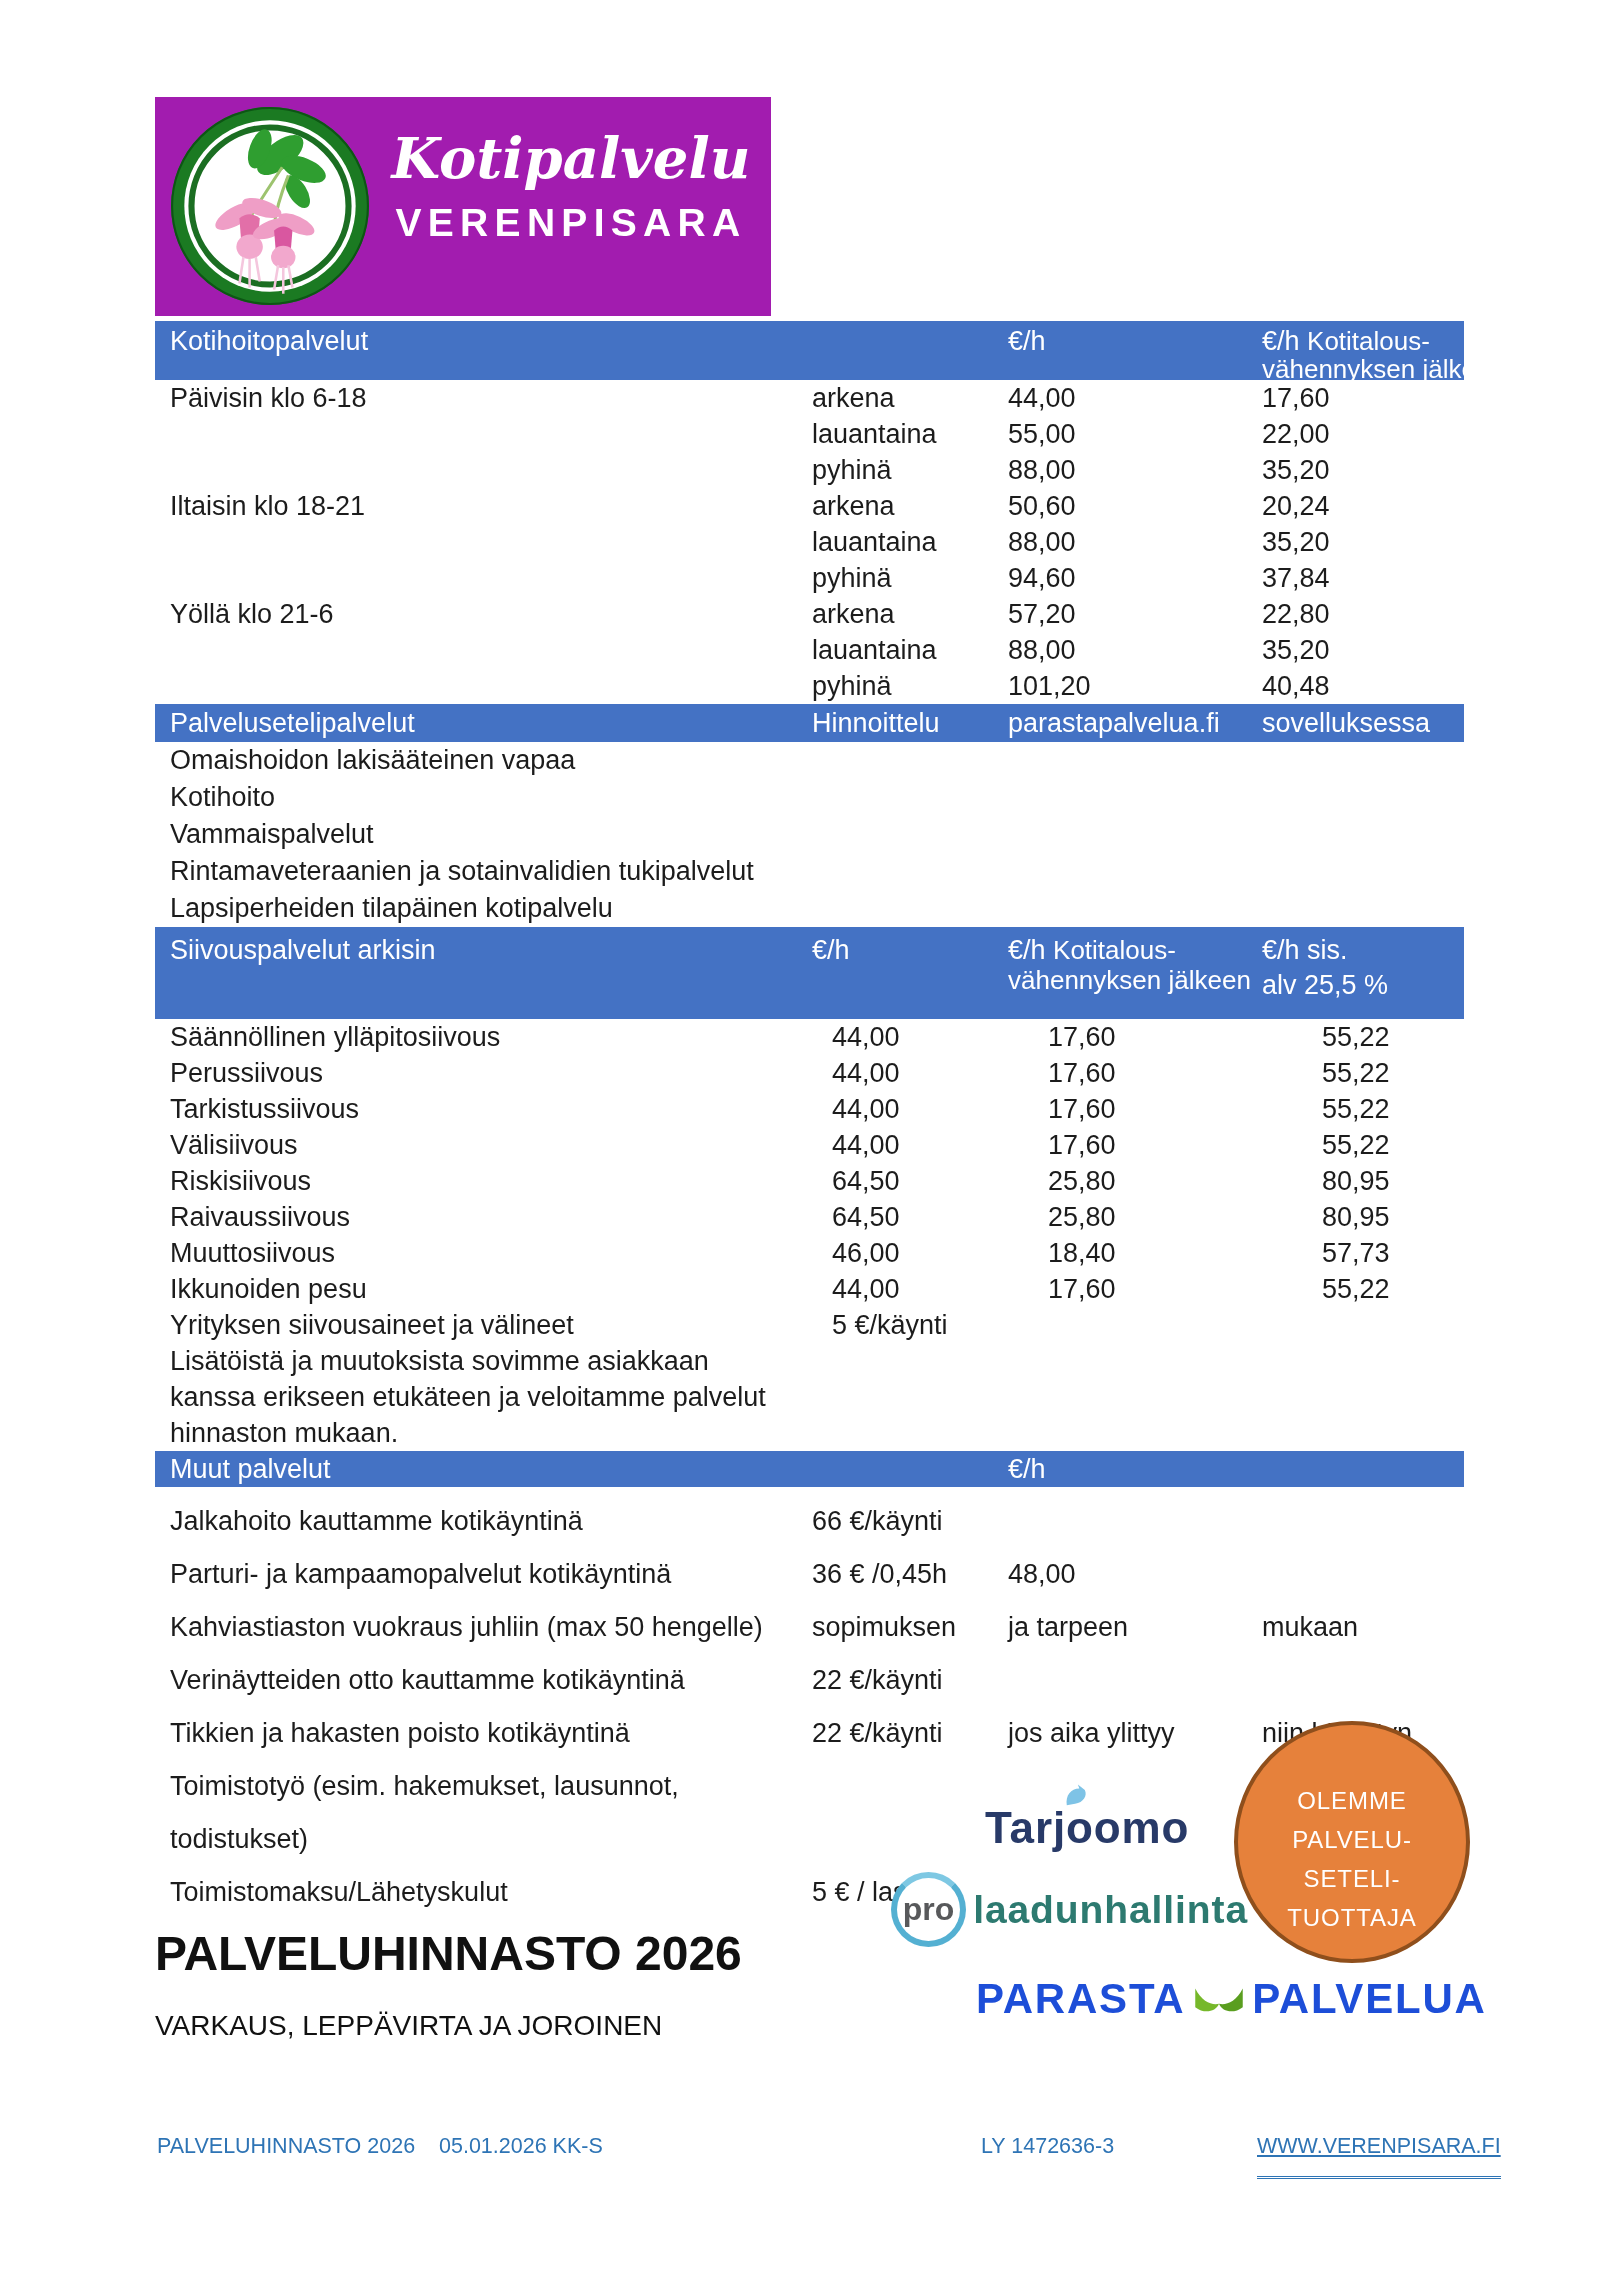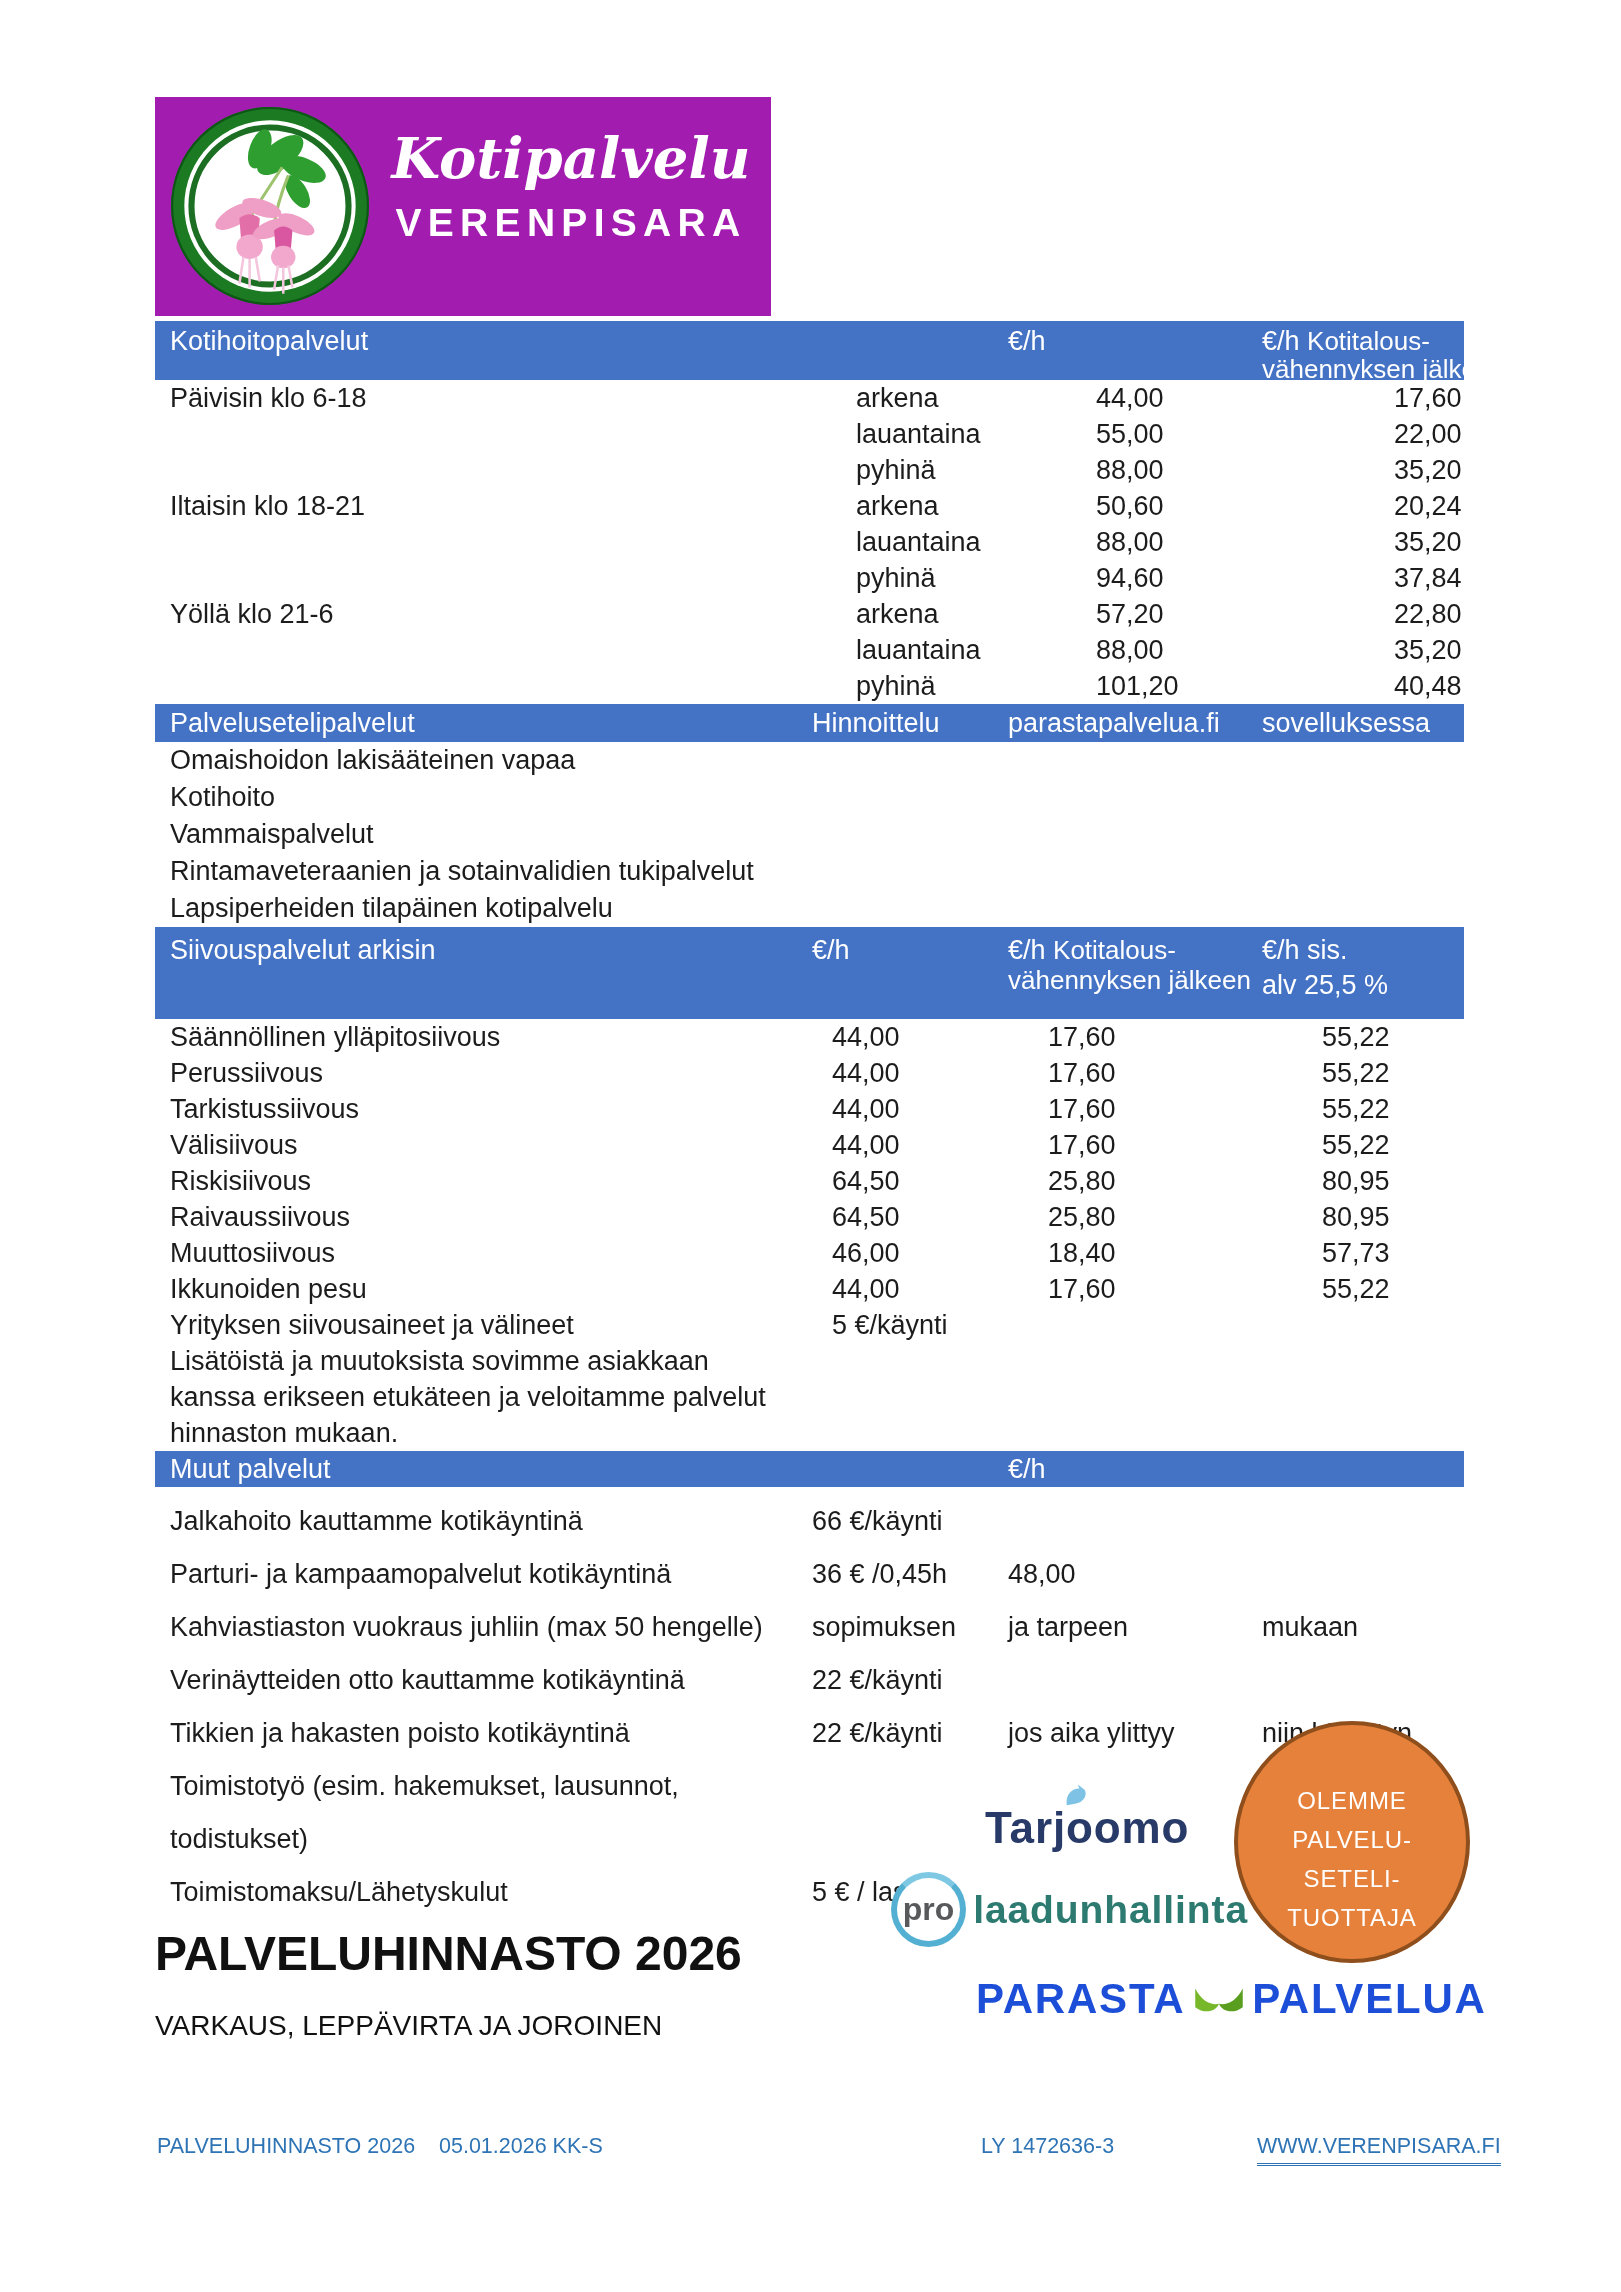--- a/index.html
+++ b/index.html
@@ -21,21 +21,21 @@
   .c1{padding-left:15px;}
   .bar1{height:59px;padding-top:1.8px;box-sizing:border-box;}
   .bar1 .top-line{line-height:36px;}
   .sm{font-size:26px;}
   .blk{display:block;line-height:21.5px;}
   .bar2{height:38px;line-height:38px;}
   .bar3{height:92px;padding-top:3.6px;box-sizing:border-box;}
   .bar3 .top-line{line-height:39px;}
   .bar3 .l2{display:block;line-height:30px;}
   .bar4{height:36px;line-height:36px;}
-  .rows1 .t-row{height:36px;line-height:36px;gap:44px;}
+  .rows1 .t-row{height:36px;line-height:36px;}
   .rows2 .t-row{height:37px;line-height:37px;}
   .rows3 .t-row{height:36px;line-height:36px;gap:20px;}
   .rows4 .t-row{height:37px;line-height:37px;margin-top:16px;}
   
   .circle-badge{position:absolute;left:1234px;top:1721px;width:236px;height:242px;border-radius:50%;
     background:#e6813b;border:4.5px solid #8f4f1c;box-sizing:border-box;color:#fff;text-align:center;
     padding-top:56px;font-size:24px;line-height:39px;letter-spacing:0.9px;}
   .tarjoomo{position:absolute;left:985px;top:1803px;font-size:44px;font-weight:bold;color:#283a68;letter-spacing:0.9px;}
   .tarjoomo-bird{position:absolute;left:77px;top:-19.7px;}
   .prolaatu{position:absolute;left:891px;top:1872px;display:flex;align-items:center;}
@@ -47,21 +47,21 @@
     font-size:42px;font-weight:600;color:#1d4ed8;letter-spacing:1.8px;}
   .parasta svg{margin:0 5.4px;}
   
   .page-title{position:absolute;left:155px;top:1926px;font-size:48px;font-weight:bold;color:#111;}
   .page-subtitle{position:absolute;left:155px;top:2010px;font-size:28px;color:#111;}
   .footer{position:absolute;left:0;top:2134px;width:1621px;height:27px;color:#2e74b5;font-size:21.5px;}
   .footer span{position:absolute;white-space:nowrap;}
   .f1{left:157px;}
   .f2{left:439px;}
   .f3{left:981px;}
-  .f4{left:1257px;border-bottom:3.6px double #2e74b5;padding-bottom:4px;}
+  .f4{left:1257px;border-bottom:3.6px double #2e74b5;padding-bottom:17px;text-decoration:underline;}
 </style>
 </head>
 <body>
 
 <div class="logo-box">
   <svg class="emblem" viewBox="0 0 200 200">
     <circle cx="100" cy="100" r="97" fill="#1b7a22"></circle>
     <circle cx="100" cy="100" r="96" fill="none" stroke="#0d5515" stroke-width="2"></circle>
     <circle cx="100" cy="100" r="84" fill="#ffffff"></circle>
     <circle cx="100" cy="100" r="77" fill="none" stroke="#1b6e22" stroke-width="6"></circle>

